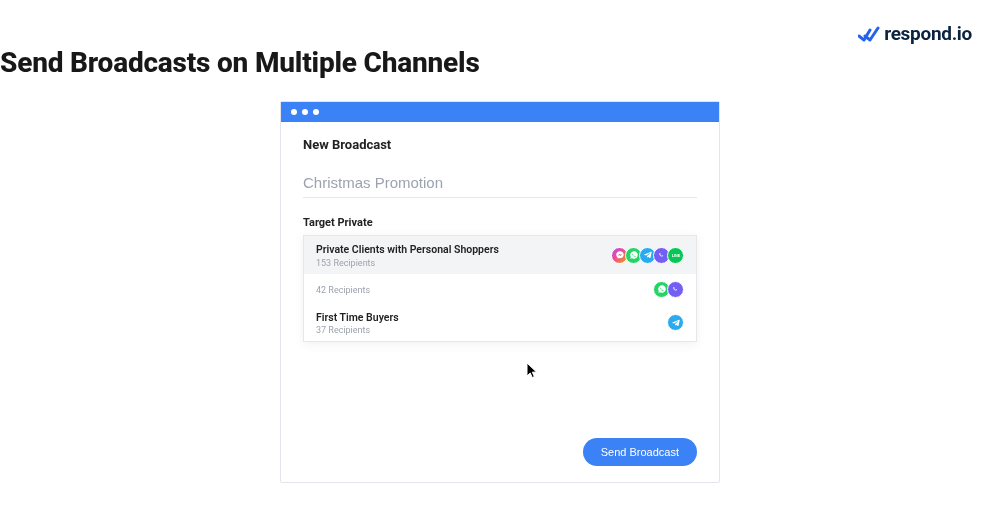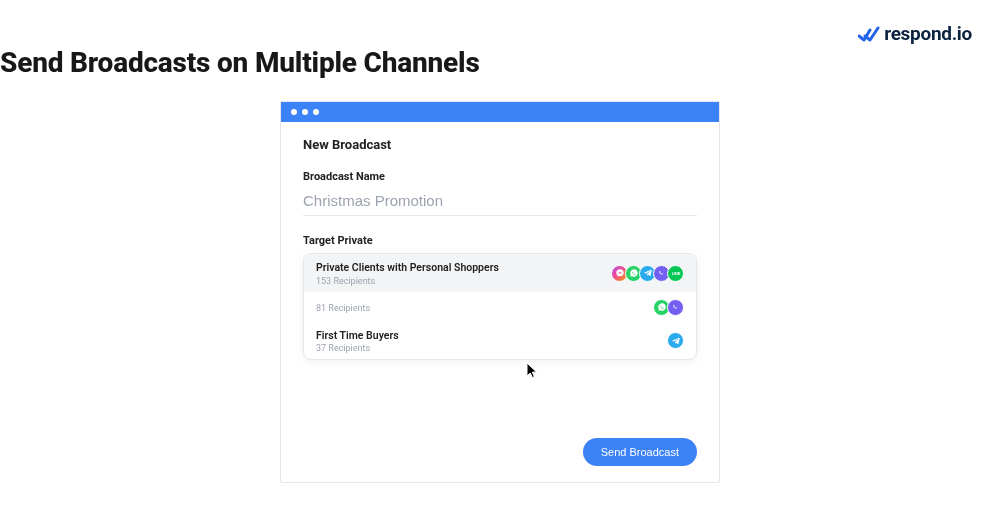--- a/index.html
+++ b/index.html
@@ -66,21 +66,21 @@
   .select-row {
     display: flex; justify-content: space-between; align-items: center;
     border-bottom: 1px solid #eef0f2;
     padding: 4px 0 6px;
     font-size: 11px; color: #9ca3af;
   }
   .chev { font-size: 9px; color: #9ca3af; }
   .dropdown {
     margin-top: 6px;
     border: 1px solid #e5e7eb;
-    border-radius: 8px;
+    border-radius: 0;
     box-shadow: 0 2px 10px rgba(0,0,0,0.06);
     overflow: hidden;
     background: #fff;
   }
   .opt {
     display: flex; justify-content: space-between; align-items: center;
     padding: 7px 12px 6px;
   }
   .opt.hover { background: #f3f4f6; }
   .opt-title { font-size: 10.5px; font-weight: 600; color: #222; line-height: 1.3; }
@@ -133,21 +133,20 @@
 
 <div class="window">
   <div class="titlebar">
     <span class="dot"></span>
     <span class="dot"></span>
     <span class="dot"></span>
   </div>
   <div class="win-body">
     <div class="modal-title">New Broadcast</div>
 
-    <div class="label">Broadcast Name</div>
     <input class="text-input" value="Christmas Promotion" style="">
 
     <div class="group2">
       <div class="label">Target Private</div>
 
       <div class="dropdown" id="dropdown">
           <div class="opt hover">
             <div>
               <div class="opt-title">Private Clients with Personal Shoppers</div>
               <div class="opt-sub">153 Recipients</div>
@@ -175,21 +174,21 @@
               </span>
               <span class="chip line">
                 <svg viewBox="0 0 24 24">
                   <text x="12" y="16" font-size="9" font-weight="900" fill="#fff" text-anchor="middle" font-family="Arial">LINE</text>
                 </svg>
               </span>
             </div>
           </div>
           <div class="opt">
             <div>
-              <div class="opt-sub">81 Recipients</div>
+              <div class="opt-sub">42 Recipients</div>
             </div>
             <div class="chips">
               <span class="chip whatsapp">
                 <svg viewBox="0 0 24 24">
                   <path fill="#fff" d="M12 3a9 9 0 0 0-7.7 13.7L3 21l4.5-1.2A9 9 0 1 0 12 3zm4.3 12.3c-.2.5-1.1 1-1.6 1-1.4.1-2.6-.7-3.8-1.6-1.3-1-2.2-2.3-2.5-2.8-.3-.6-.6-1.5-.3-2.1.2-.4.6-.8 1-.8.3 0 .5 0 .6.4l.6 1.4c.1.2 0 .4-.1.6l-.4.5c-.1.2-.1.3 0 .5.4.6 1.3 1.7 2.5 2.3.2.1.4.1.5-.1l.5-.6c.2-.2.4-.2.6-.1l1.4.7c.2.1.4.2.4.5 0 .2-.1.4-.4.8z"></path>
                 </svg>
               </span>
               <span class="chip viber">
                 <svg viewBox="0 0 24 24">
                   <path fill="#fff" d="M14.6 13.6c-.3-.1-1.6-.8-1.8-.9-.2-.1-.4-.1-.6.1-.2.3-.6.9-.8 1-.1.2-.3.2-.5.1-1.3-.6-2.1-1.1-3-2.5-.2-.4.2-.4.7-1.2.1-.2 0-.3 0-.5 0-.1-.6-1.4-.8-1.9-.2-.5-.4-.4-.6-.4h-.5c-.2 0-.5.1-.7.3-.9 1-.7 2.4.1 3.6 1.5 2.4 2.6 3.2 4.8 4.1.6.2 1.1.4 1.5.3.6-.1 1.6-.7 1.8-1.3.2-.7.2-1.2.1-1.3 0-.1-.2-.2-.5-.3z"></path>

